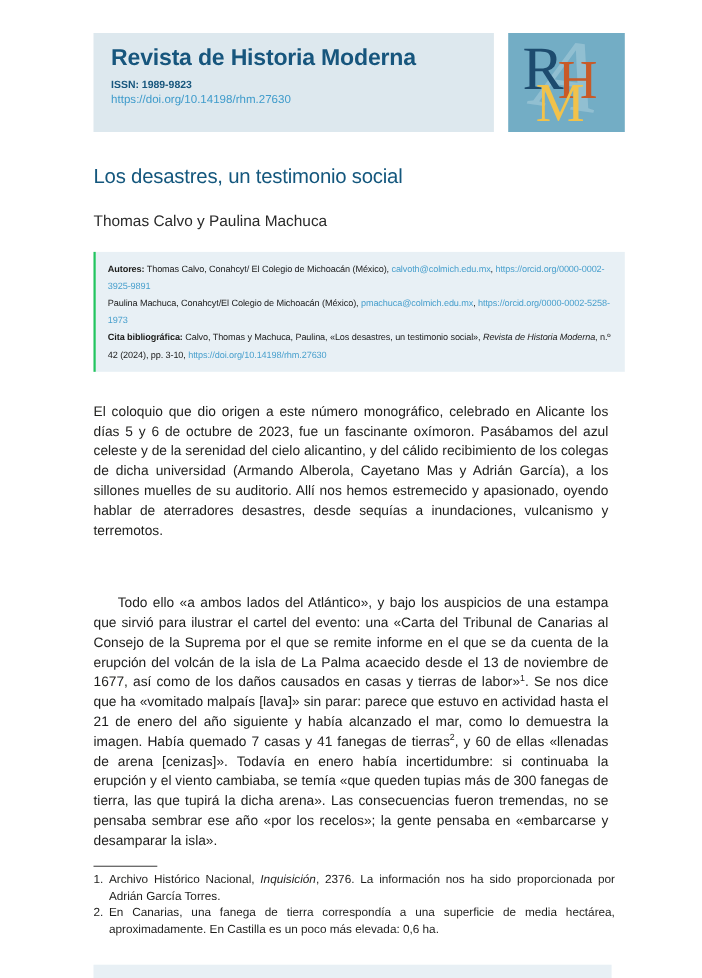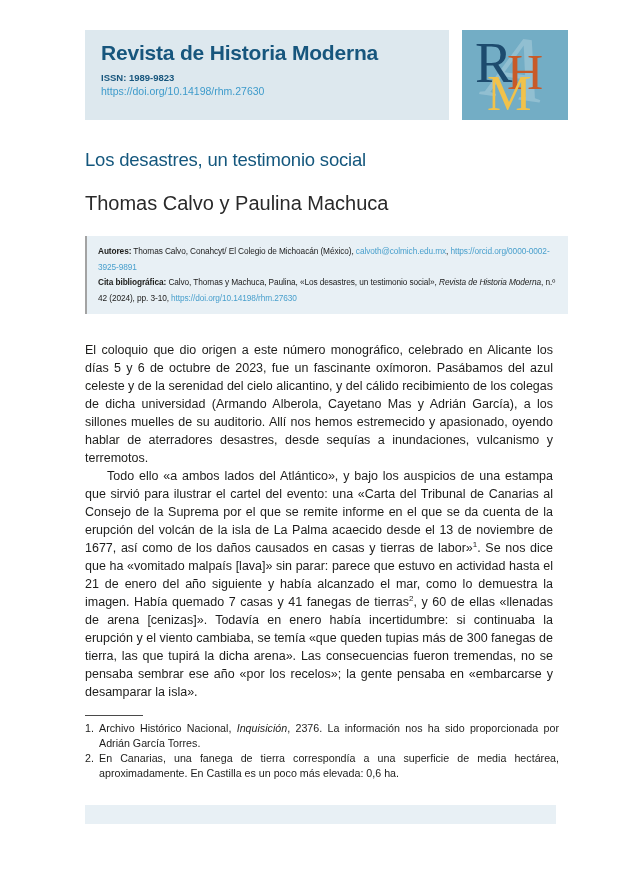--- a/index.html
+++ b/index.html
@@ -31,34 +31,34 @@
   .logo .wm {
     font-size:92px; font-style:italic; color:rgba(255,255,255,0.22);
     left:26px; top:-8px; transform:rotate(8deg); z-index:0;
   }
   .logo .lR { font-size:56px; color:#1d4b6e; left:13px; top:5px;  z-index:2; }
   .logo .lH { font-size:50px; color:#c85a28; left:45px; top:17px; z-index:1; }
   .logo .lM { font-size:50px; color:#f1c24b; left:25px; top:38px; z-index:3; }
 
   
   .article-title { font-size:18.5px; font-weight:normal; color:#14577d; margin-top:29px; letter-spacing:-0.2px; }
-  .authors { font-size:20px; color:#2a2a2a; margin-top:21px; }
+  .authors { font-size:14px; color:#2a2a2a; margin-top:21px; }
 
   
   .meta-box {
-    margin-top:21px; background:#e8f0f5; border-left:2px solid #a3a3a3;
+    margin-top:21px; background:#e8f0f5; border-left:2px solid #22c55e;
     padding:8px 10px 8px 11px; font-size:8.3px; line-height:15.5px;
     letter-spacing:-0.1px; color:#222;
   }
   .meta-box b { color:#1d1d1b; }
   .meta-box a { color:#4aa0cd; text-decoration:none; }
 
   
   .body-text { margin-top:27px; width:468px; font-size:12.5px; line-height:18px; text-align:justify; }
-  .body-text p.indent { text-indent:22px; }
+  .body-text p.indent { text-indent:22px;margin-top:48px; }
   sup.fnref { font-size:8px; vertical-align:super; line-height:0; }
 
   
   .fn-divider { width:58px; border-top:1.5px solid #4a4a4a; margin-top:14px; }
   .footnotes { margin-top:5px; width:474px; font-size:10.7px; line-height:15px; text-align:justify; }
   .fn { display:flex; }
   .fn .num { width:14px; flex:none; }
   .fn .txt { flex:1; }
 
   
@@ -87,20 +87,21 @@
         <span class="lR">R</span>
         <span class="lM">M</span>
       </div>
     </div>
 
     <div class="article-title">Los desastres, un testimonio social</div>
     <div class="authors">Thomas Calvo y Paulina Machuca</div>
 
     <div class="meta-box">
       <div><b>Autores:</b><span> Thomas Calvo, Conahcyt/ El Colegio de Michoacán (México), </span><a>calvoth@colmich.edu.mx</a><span>, </span><a>https://orcid.org/0000-0002-3925-9891</a></div>
+      <div><span>Paulina Machuca, Conahcyt/El Colegio de Michoacán (México), </span><a>pmachuca@colmich.edu.mx</a><span>, </span><a>https://orcid.org/0000-0002-5258-1973</a></div>
       <div><b>Cita bibliográfica:</b><span> Calvo, Thomas y Machuca, Paulina, «Los desastres, un testimonio social», </span><i>Revista de Historia Moderna</i><span>, n.º 42 (2024), pp. 3-10, </span><a>https://doi.org/10.14198/rhm.27630</a></div>
     </div>
 
     <div class="body-text">
       <p>El coloquio que dio origen a este número monográfico, celebrado en Alicante los días 5 y 6 de octubre de 2023, fue un fascinante oxímoron. Pasábamos del azul celeste y de la serenidad del cielo alicantino, y del cálido recibimiento de los colegas de dicha universidad (Armando Alberola, Cayetano Mas y Adrián García), a los sillones muelles de su auditorio. Allí nos hemos estremecido y apasionado, oyendo hablar de aterradores desastres, desde sequías a inundaciones, vulcanismo y terremotos.</p>
       <p class="indent"><span>Todo ello «a ambos lados del Atlántico», y bajo los auspicios de una estampa que sirvió para ilustrar el cartel del evento: una «Carta del Tribunal de Canarias al Consejo de la Suprema por el que se remite informe en el que se da cuenta de la erupción del volcán de la isla de La Palma acaecido desde el 13 de noviembre de 1677, así como de los daños causados en casas y tierras de labor»</span><sup class="fnref">1</sup><span>. Se nos dice que ha «vomitado malpaís [lava]» sin parar: parece que estuvo en actividad hasta el 21 de enero del año siguiente y había alcanzado el mar, como lo demuestra la imagen. Había quemado 7 casas y 41 fanegas de tierras</span><sup class="fnref">2</sup><span>, y 60 de ellas «llenadas de arena [cenizas]». Todavía en enero había incertidumbre: si continuaba la erupción y el viento cambiaba, se temía «que queden tupias más de 300 fanegas de tierra, las que tupirá la dicha arena». Las consecuencias fueron tremendas, no se pensaba sembrar ese año «por los recelos»; la gente pensaba en «embarcarse y desamparar la isla».</span></p>
     </div>
 
     <div class="fn-divider"></div>
     <div class="footnotes">

